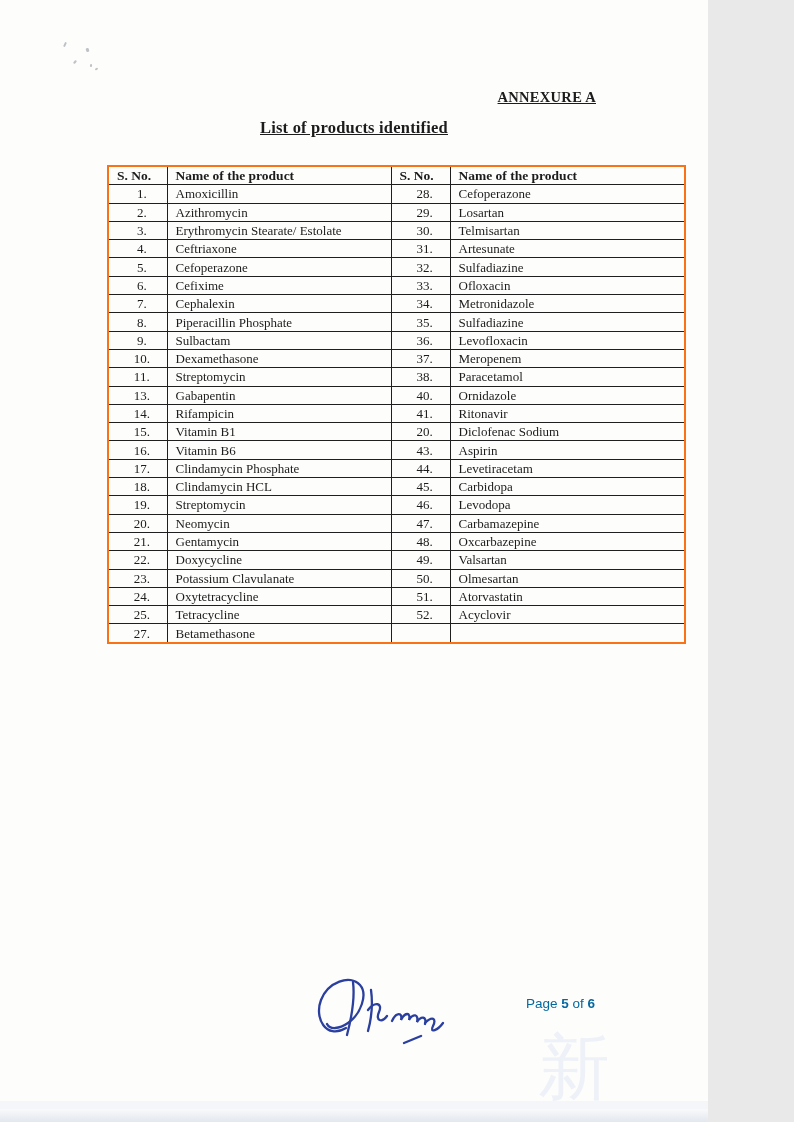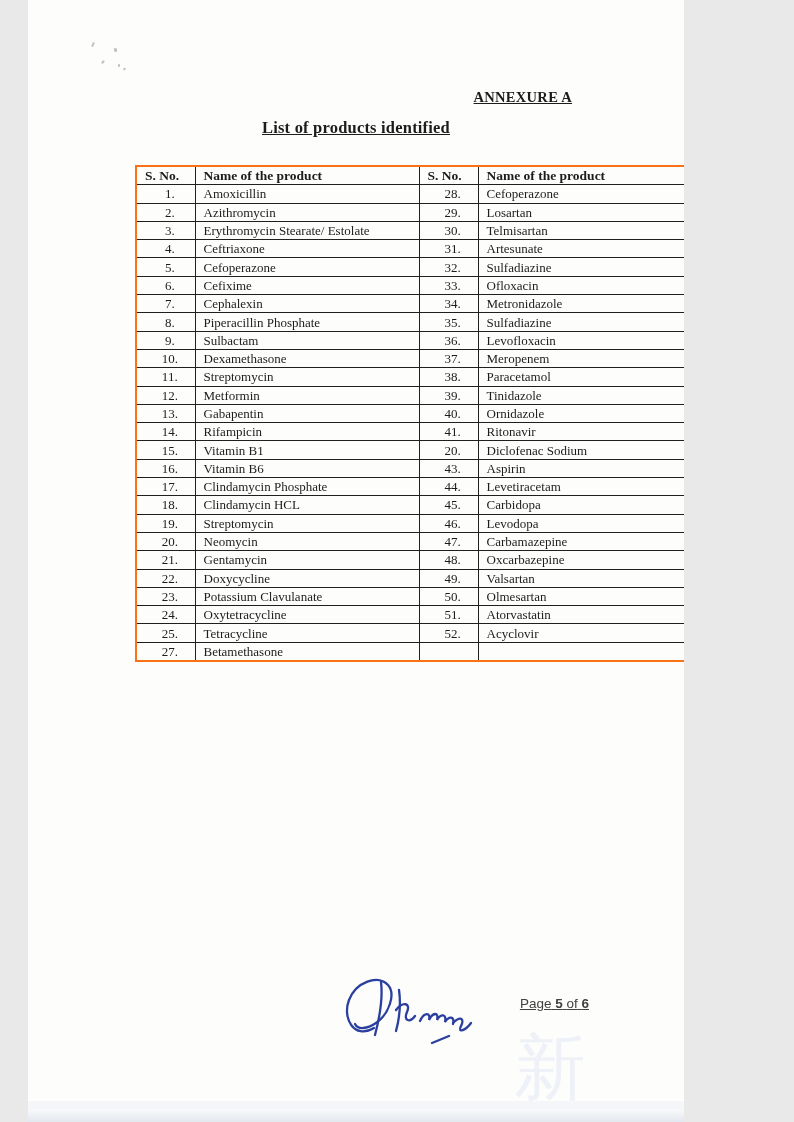--- a/index.html
+++ b/index.html
@@ -2,27 +2,26 @@
 <html><head>
 <meta charset="utf-8">
 <style>
   html, body {
     margin: 0;
     padding: 0;
     background: #e9e9e9;
   }
   .page {
     position: relative;
-    width: 656px;
+    width: 708px;
     height: 1122px;
     background: #fdfdfc;
     overflow: hidden;
     font-family: "Liberation Serif", "DejaVu Serif", serif;
     color: #1c1c1c;
-    margin-left: 28px;
   }
   
   .pencil-marks {
     position: absolute;
     left: 52px;
     top: 38px;
     width: 60px;
     height: 35px;
   }
   .pencil-marks i {
@@ -89,26 +88,25 @@
 
   .signature {
     position: absolute;
     left: 308px;
     top: 972px;
     width: 150px;
     height: 80px;
   }
   .footer-page {
     position: absolute;
-    right: 95px;
+    right: 113px;
     top: 996px;
     font-family: "Liberation Sans", "DejaVu Sans", sans-serif;
     font-size: 13.5px;
-    color: #404040;
-    text-decoration: underline;
+    color: #0369a1;
   }
   .footer-page b { font-weight: bold; }
 
   .watermark {
     position: absolute;
     right: 80px;
     bottom: 6px;
     font-size: 72px;
     font-family: "DejaVu Sans", sans-serif;
     color: #eef1f7;
@@ -227,26 +225,20 @@
           <td class="no-col">37.</td>
           <td>Meropenem</td>
         </tr>
         <tr>
           <td class="no-col">11.</td>
           <td>Streptomycin</td>
           <td class="no-col">38.</td>
           <td>Paracetamol</td>
         </tr>
         <tr>
-          <td class="no-col">12.</td>
-          <td>Metformin</td>
-          <td class="no-col">39.</td>
-          <td>Tinidazole</td>
-        </tr>
-        <tr>
           <td class="no-col">13.</td>
           <td>Gabapentin</td>
           <td class="no-col">40.</td>
           <td>Ornidazole</td>
         </tr>
         <tr>
           <td class="no-col">14.</td>
           <td>Rifampicin</td>
           <td class="no-col">41.</td>
           <td>Ritonavir</td>

